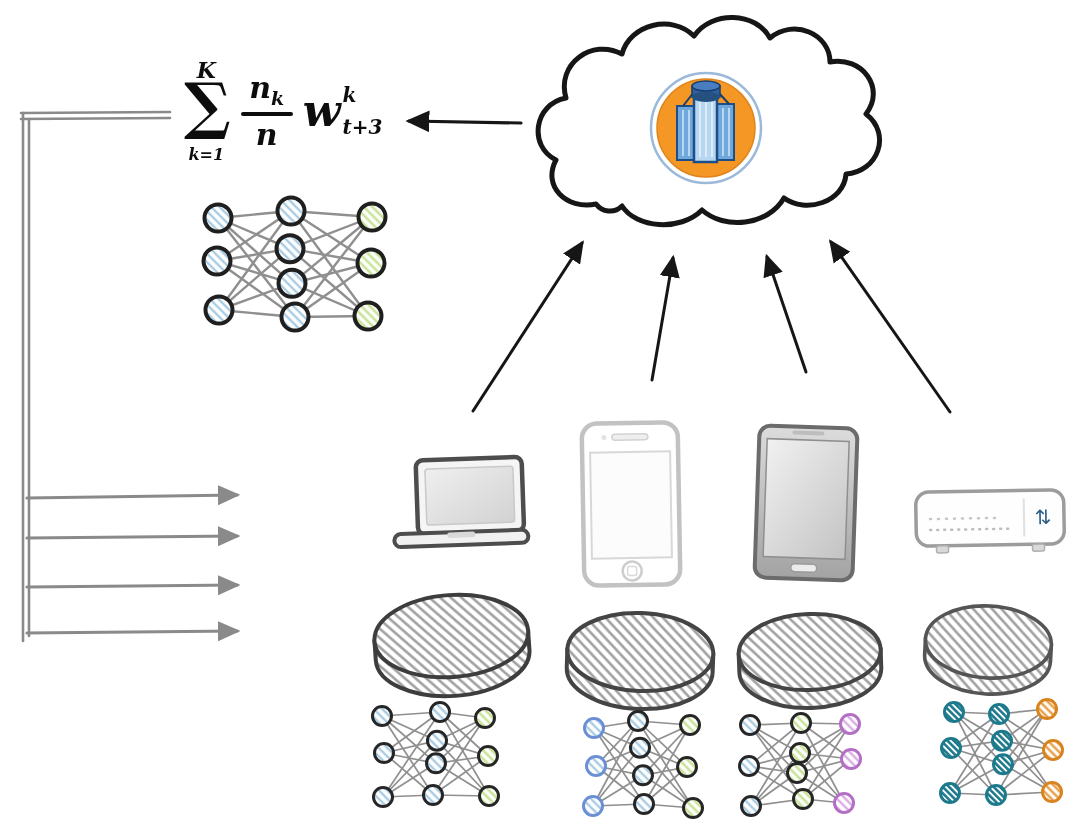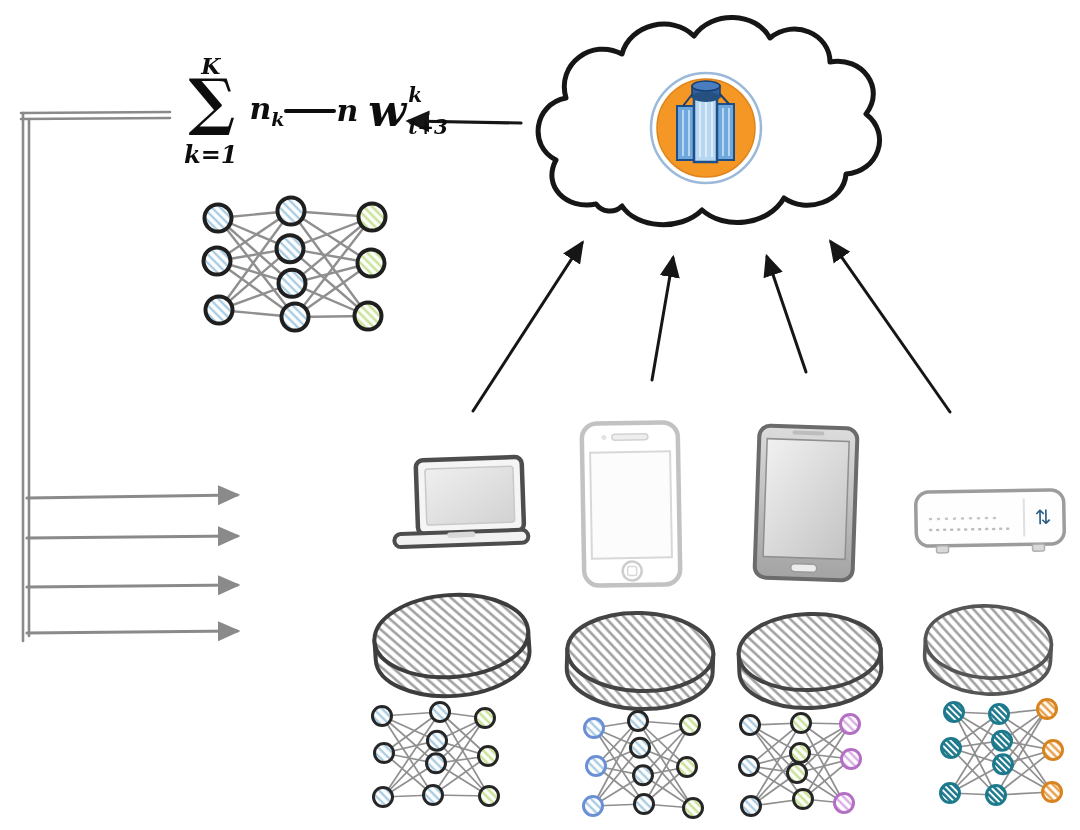--- a/index.html
+++ b/index.html
@@ -11,22 +11,22 @@
   
   .formula{
     position:absolute;left:184px;top:50px;height:122px;
     display:flex;align-items:center;gap:12px;
     color:#0d0d0d;font-family:"DejaVu Serif", serif;
     font-weight:bold;font-style:italic;user-select:none;
   }
   .sigma-col{display:flex;flex-direction:column;align-items:center;line-height:1}
   .sigma-limit-top{font-size:22px}
   .sigma-glyph{font-size:62px;font-style:normal;line-height:.82;letter-spacing:-2px}
-  .sigma-limit-bottom{font-size:24px;margin-top:16px}
-  .frac{display:flex;flex-direction:row;align-items:center;line-height:1}
+  .sigma-limit-bottom{font-size:16px;margin-top:16px}
+  .frac{display:flex;flex-direction:column;align-items:center;line-height:1}
   .frac .num{font-size:30px}
   .frac .num sub{font-size:19px;font-weight:bold}
   .frac-bar{width:52px;height:4px;background:#0d0d0d;border-radius:2px;margin:4px 0}
   .frac .den{font-size:30px}
   .wterm{display:flex;align-items:center;margin-left:-2px}
   .w-base{font-size:44px;line-height:1}
   .w-scripts{display:flex;flex-direction:column;justify-content:space-between;height:52px;font-size:20px;line-height:1;margin-left:2px}
 </style>
 </head>
 <body>

